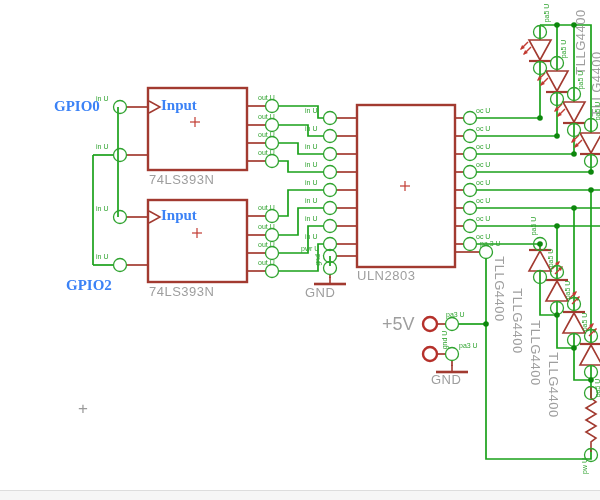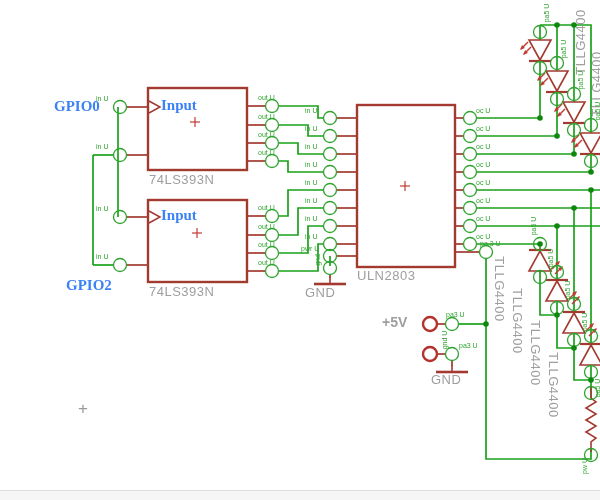--- a/index.html
+++ b/index.html
@@ -2,21 +2,21 @@
 <html style="--c-bg: #ffffff; --c-wire: #1aa11a; --c-pin: #2fa32f; --c-dot: #0d870d; --c-maroon: #a23a30; --c-red: #c23b32; --c-ring: #b5312b; --c-gray: #9e9e9e;"><head>
 <meta charset="utf-8">
 <style>
   html,body{margin:0;padding:0;background:#fff;}
   #canvas{position:relative;width:600px;height:500px;background:var(--c-bg,#fff);overflow:hidden;
           font-family:"Liberation Sans","DejaVu Sans",sans-serif;}
   svg{position:absolute;left:0;top:0;}
   .txt{position:absolute;white-space:nowrap;}
   .bold15{font-size:15px;font-weight:bold;color:#3b82f6;font-family:Liberation Serif, serif;}
   .gray13{font-size:13px;color:var(--c-gray,#9e9e9e);letter-spacing:.5px;}
-  .gray14{font-size:14px;color:var(--c-gray,#9e9e9e);font-weight:bold;}
+  .gray14{font-size:18px;color:var(--c-gray,#9e9e9e);}
   .pinlbl{font-size:7px;color:var(--c-pin,#2fa32f);}
   .rot{transform:translate(-50%,-50%) rotate(-90deg);}
   .rotcw{transform:translate(-50%,-50%) rotate(90deg);}
   .vpart{position:absolute;font-size:13px;color:var(--c-gray,#9e9e9e);letter-spacing:.5px;white-space:nowrap;}
   .plus{font-size:17px;color:#9a9a9a;font-weight:300;}
   .bottom-strip{position:absolute;left:0;top:490px;width:600px;height:10px;
                 background:#f6f6f6;border-top:1px solid #ddd;}
 </style>
 </head>
 <body>

